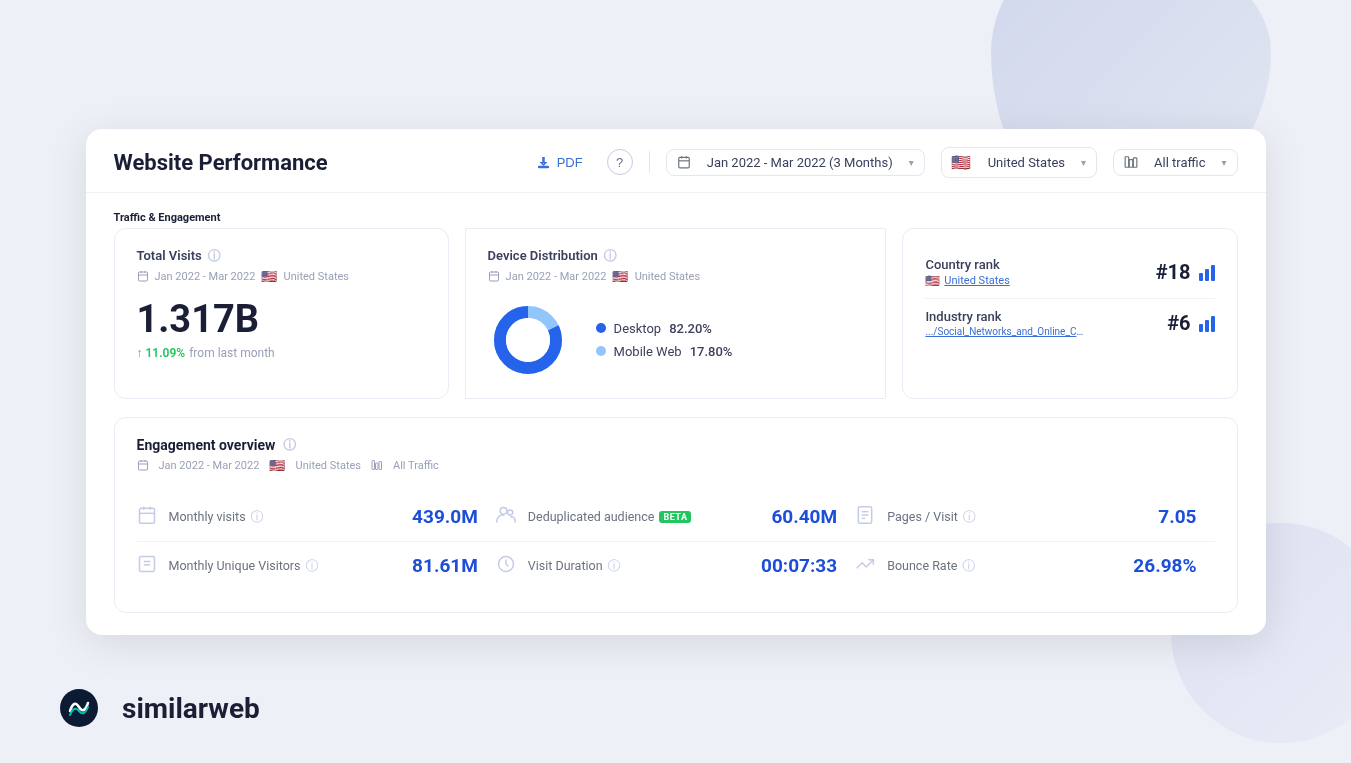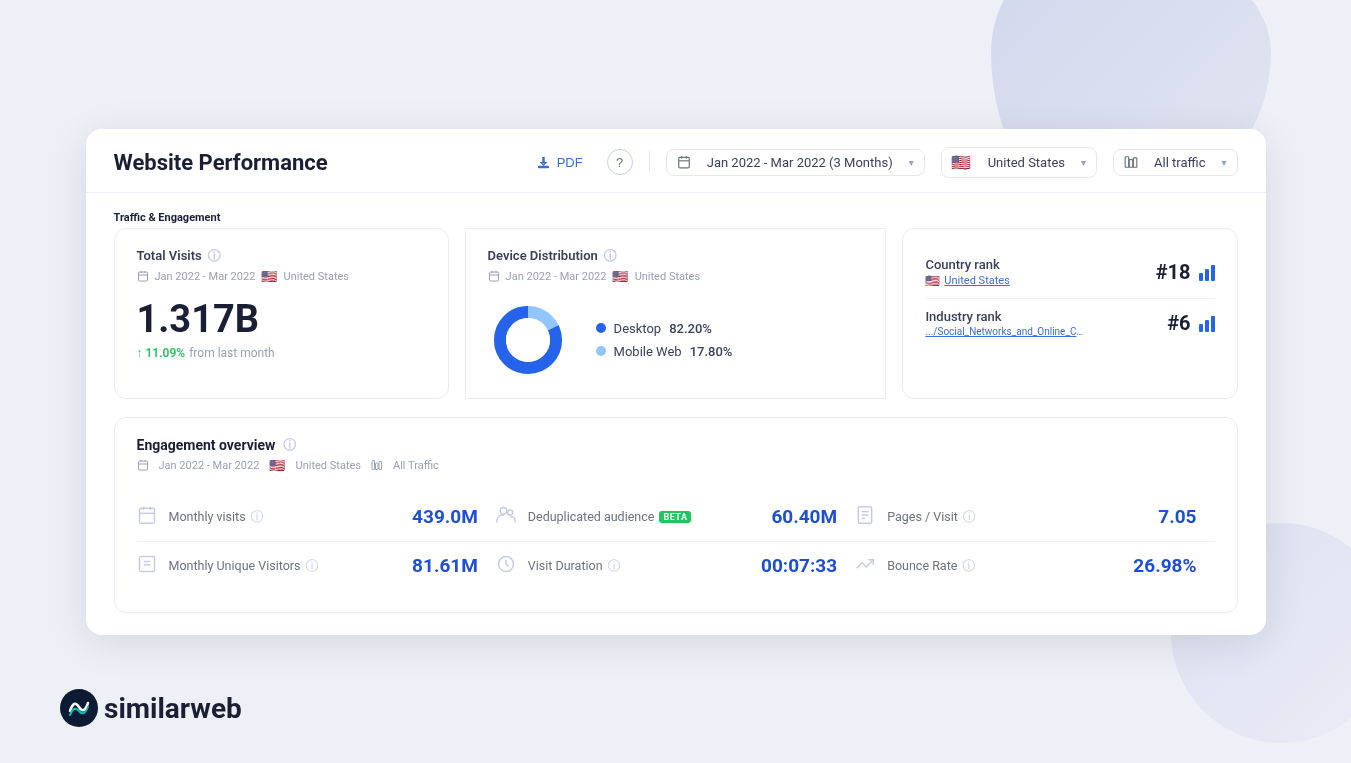--- a/index.html
+++ b/index.html
@@ -345,21 +345,21 @@
       display: flex;
       align-items: center;
       justify-content: center;
     }
     .logo-area {
       position: absolute;
       bottom: 36px;
       left: 60px;
       display: flex;
       align-items: center;
-      gap: 6px;
+      gap: 24px;
       z-index: 2;
     }
   </style>
 </head>
 <body>
 
 <div class="page-wrapper">
 
   <div class="bg-shape-1"></div>
   <div class="bg-shape-2"></div>

